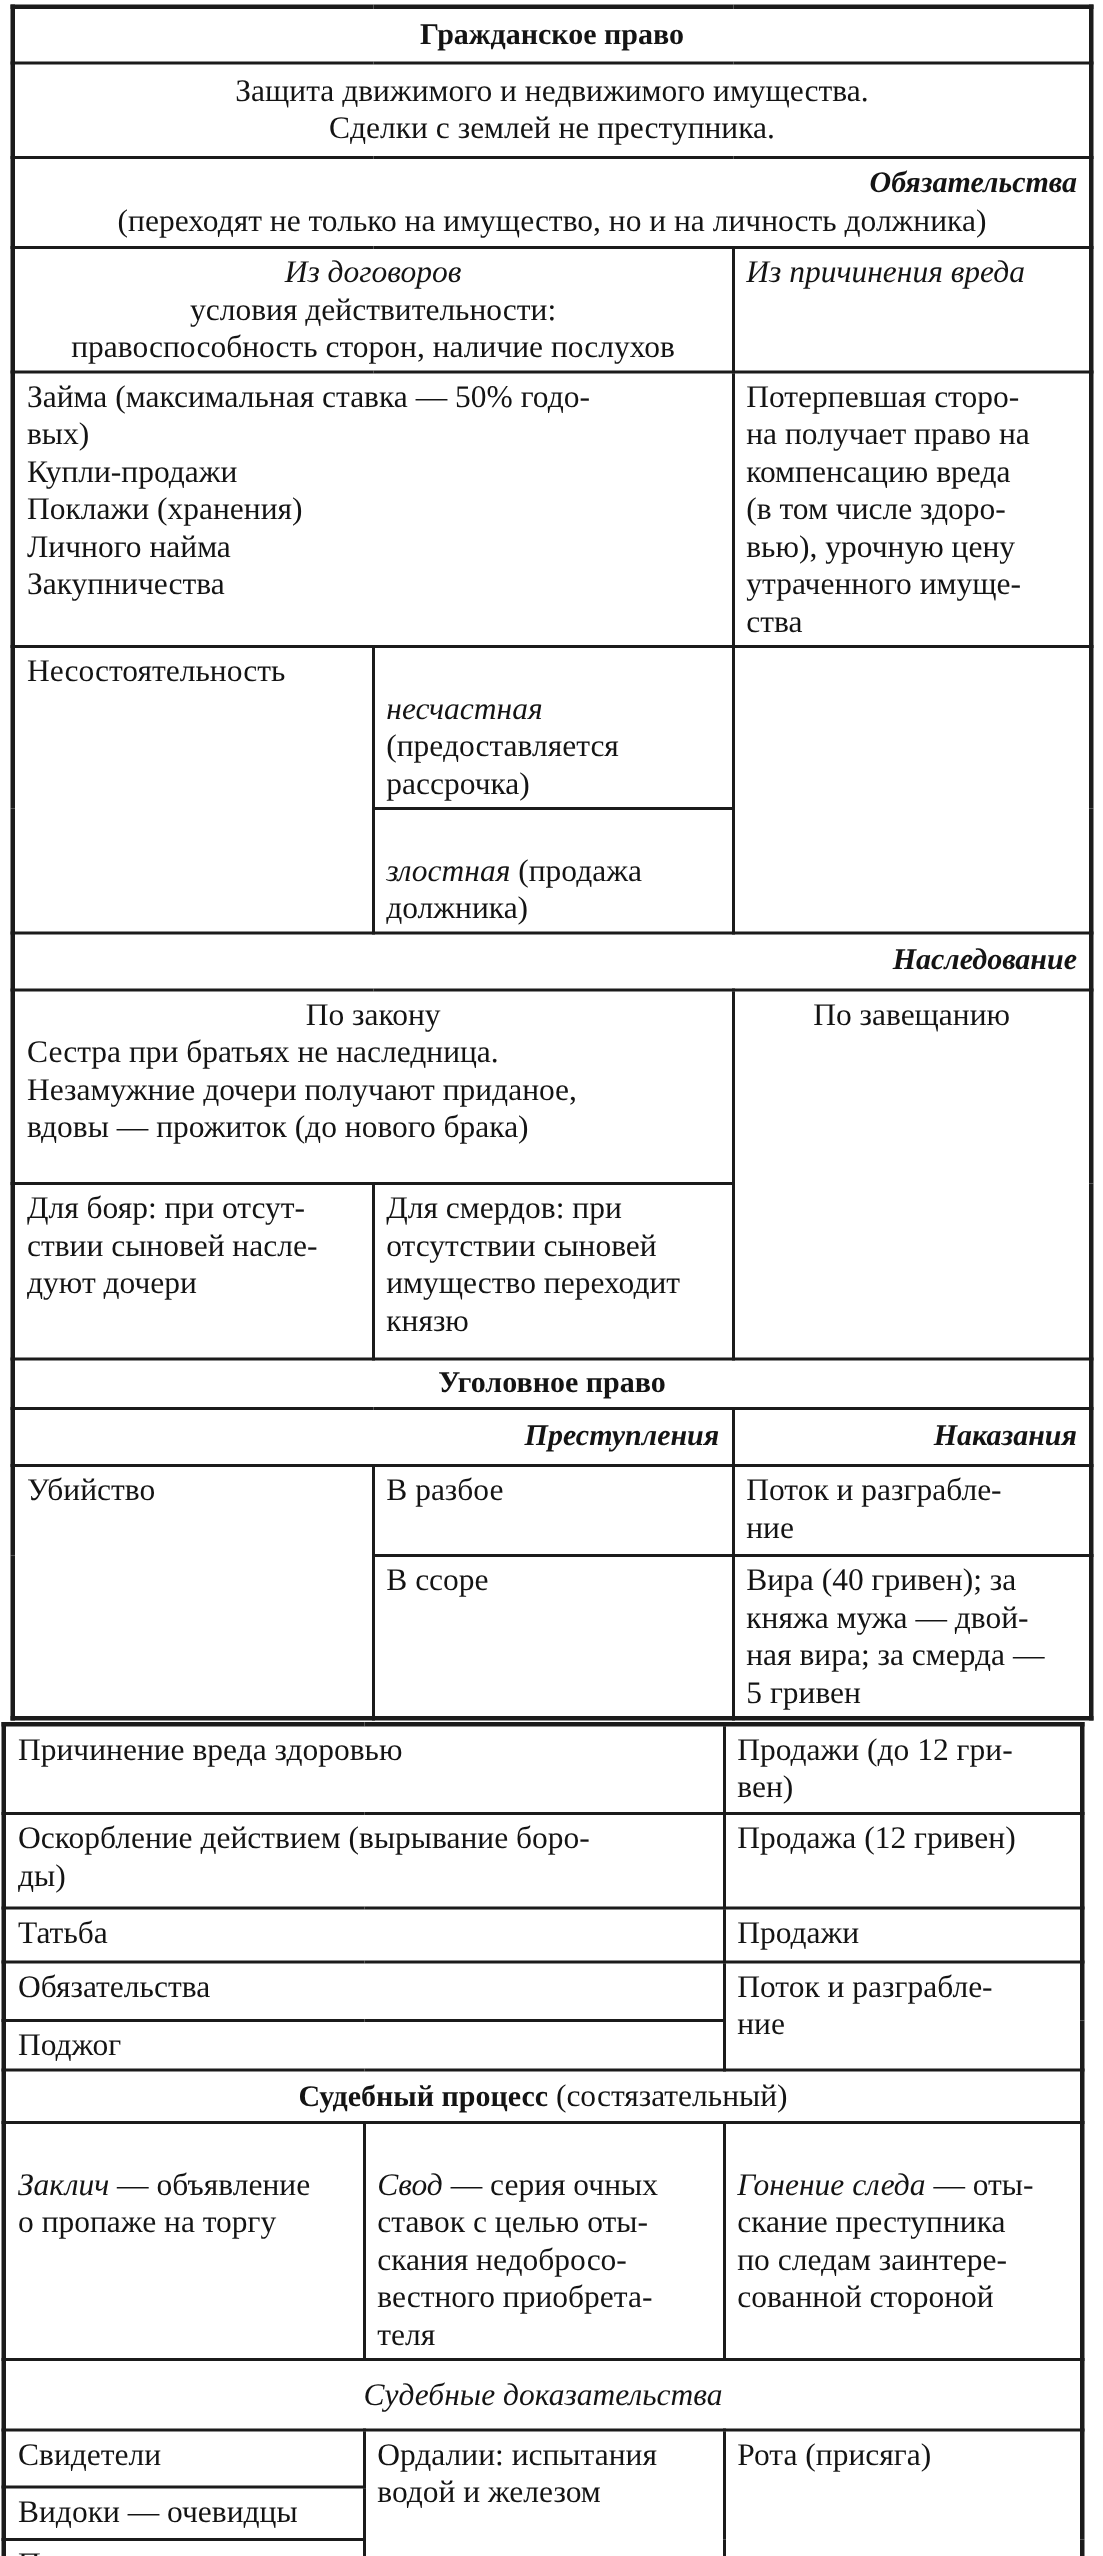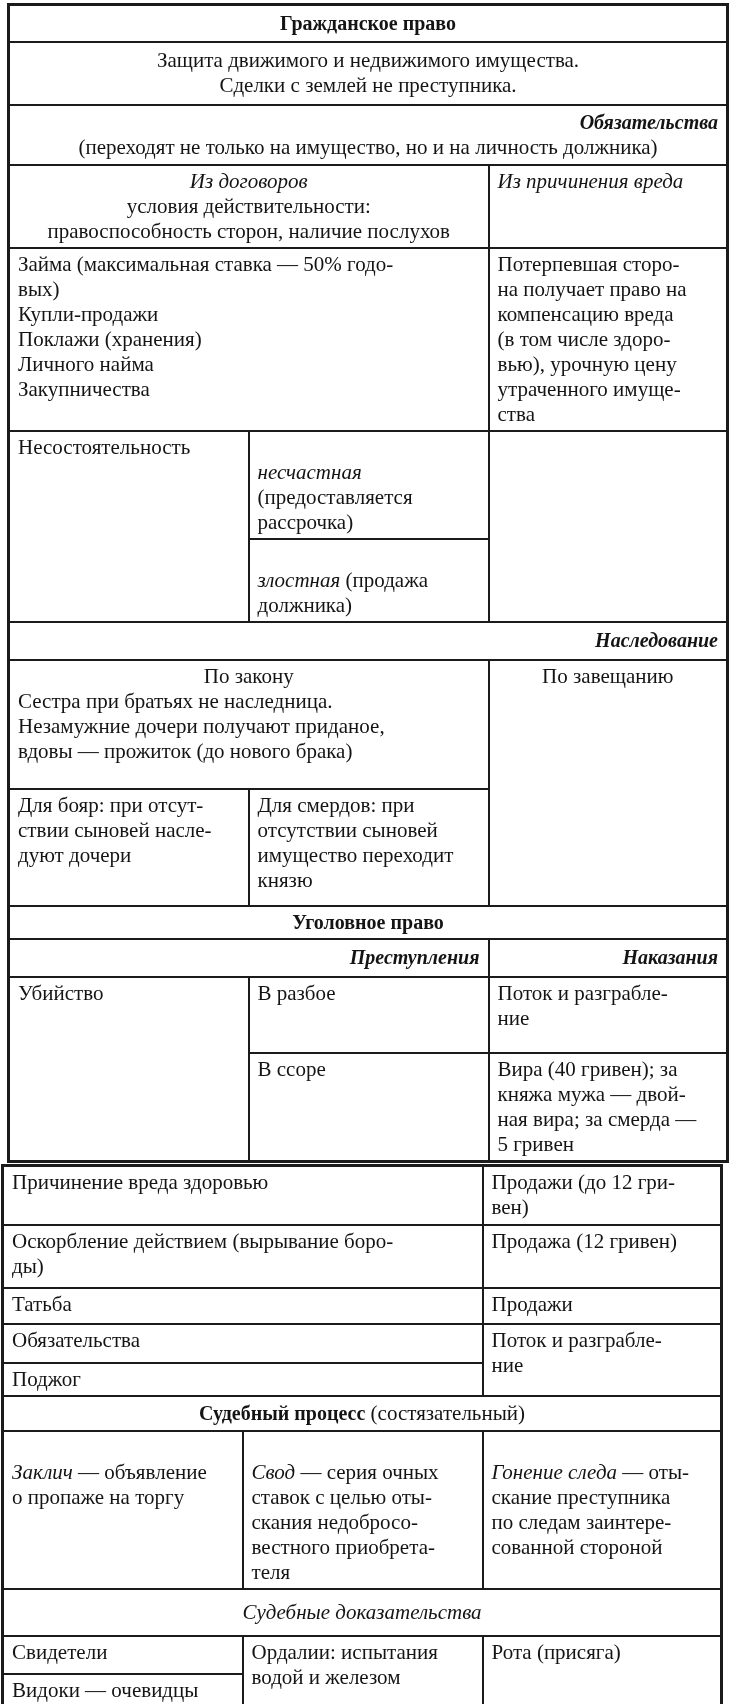--- a/index.html
+++ b/index.html
@@ -122,21 +122,21 @@
 
   <tr style="height:32px">
     <td colspan="3" class="c m b hd">Уголовное право</td>
   </tr>
 
   <tr style="height:38px">
     <td colspan="2" class="c m bi hd">Преступления</td>
     <td class="c m bi hd">Наказания</td>
   </tr>
 
-  <tr style="height:76px">
+  <tr style="height:60px">
     <td rowspan="2">Убийство</td>
     <td>В разбое</td>
     <td class="pre">Поток и разграбле-
 ние</td>
   </tr>
   <tr style="height:108px">
     <td>В ссоре</td>
     <td class="pre">Вира (40 гривен); за
 княжа мужа — двой-
 ная вира; за смерда —

